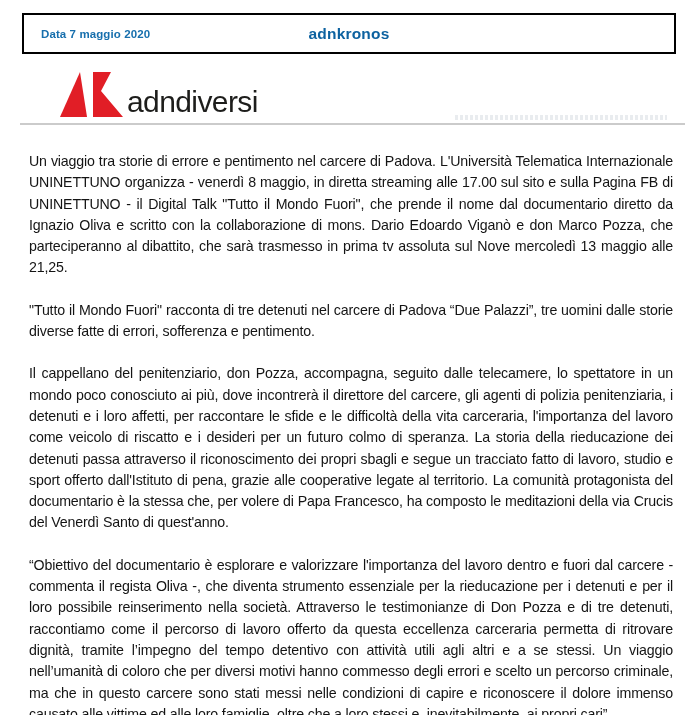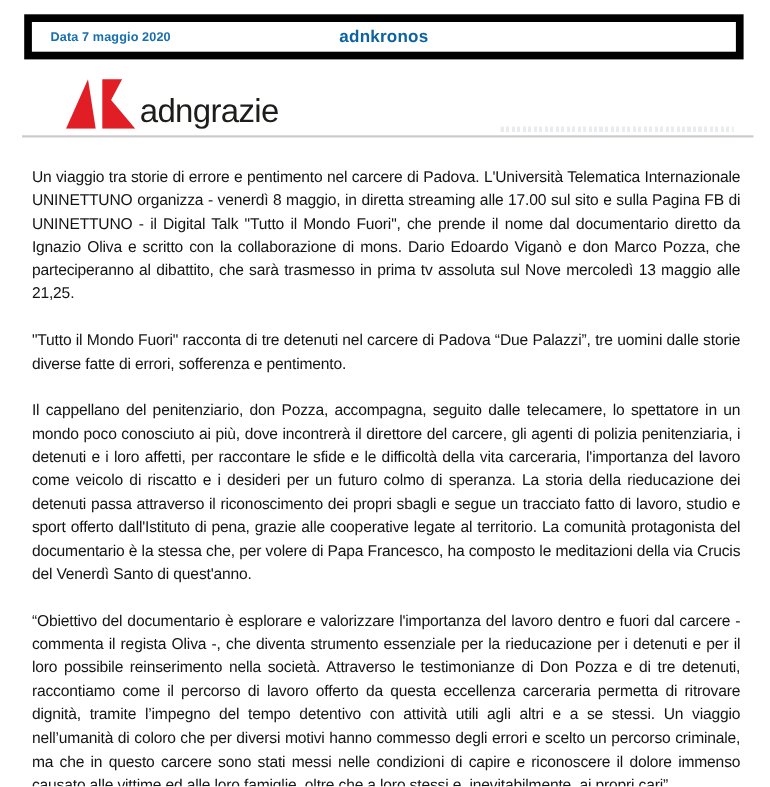--- a/index.html
+++ b/index.html
@@ -12,21 +12,21 @@
     height: 715px;
     background: #ffffff;
     overflow: hidden;
   }
 
   
   .header-box {
     position: absolute;
     left: 22px; top: 13px;
     width: 654px; height: 41px;
-    border: 7px solid #000000;
+    border: 2px solid #000000;
     background: #ffffff;
   }
   .header-date {
     position: absolute;
     left: 17px; top: 50%;
     transform: translateY(-50%);
     font-size: 11.5px;
     font-weight: 600;
     color: #176fad;
     letter-spacing: 0.1px;
@@ -103,21 +103,21 @@
   <div class="header-box">
     <span class="header-date">Data 7 maggio 2020</span>
     <span class="header-title">adnkronos</span>
   </div>
 
   <div class="logo-row">
     <svg class="logo-mark" width="64" height="46" viewBox="0 0 64 46" aria-hidden="true">
       <polygon points="20,1 0,46 27,46" fill="#e11e26"></polygon>
       <path d="M33,1 L51,1 L41,20 L63,46 L33,46 Z" fill="#e11e26"></path>
     </svg>
-    <span class="logo-text"><span class="bold">adn</span><span class="regular">grazie</span></span>
+    <span class="logo-text"><span class="bold">adn</span><span class="regular">diversi</span></span>
   </div>
 
   <div class="scan-artifact"></div>
 
   <div class="rule"></div>
 
   <div class="body-text">
     <p>Un viaggio tra storie di errore e pentimento nel carcere di Padova. L'Università Telematica Internazionale UNINETTUNO organizza - venerdì 8 maggio, in diretta streaming alle 17.00 sul sito e sulla Pagina FB di UNINETTUNO - il Digital Talk "Tutto il Mondo Fuori", che prende il nome dal documentario diretto da Ignazio Oliva e scritto con la collaborazione di mons. Dario Edoardo Viganò e don Marco Pozza, che parteciperanno al dibattito, che sarà trasmesso in prima tv assoluta sul Nove mercoledì 13 maggio alle 21,25.</p>
     <p>"Tutto il Mondo Fuori" racconta di tre detenuti nel carcere di Padova “Due Palazzi”, tre uomini dalle storie diverse fatte di errori, sofferenza e pentimento.</p>
     <p>Il cappellano del penitenziario, don Pozza, accompagna, seguito dalle telecamere, lo spettatore in un mondo poco conosciuto ai più, dove incontrerà il direttore del carcere, gli agenti di polizia penitenziaria, i detenuti e i loro affetti, per raccontare le sfide e le difficoltà della vita carceraria, l'importanza del lavoro come veicolo di riscatto e i desideri per un futuro colmo di speranza. La storia della rieducazione dei detenuti passa attraverso il riconoscimento dei propri sbagli e segue un tracciato fatto di lavoro, studio e sport offerto dall'Istituto di pena, grazie alle cooperative legate al territorio. La comunità protagonista del documentario è la stessa che, per volere di Papa Francesco, ha composto le meditazioni della via Crucis del Venerdì Santo di quest'anno.</p>

